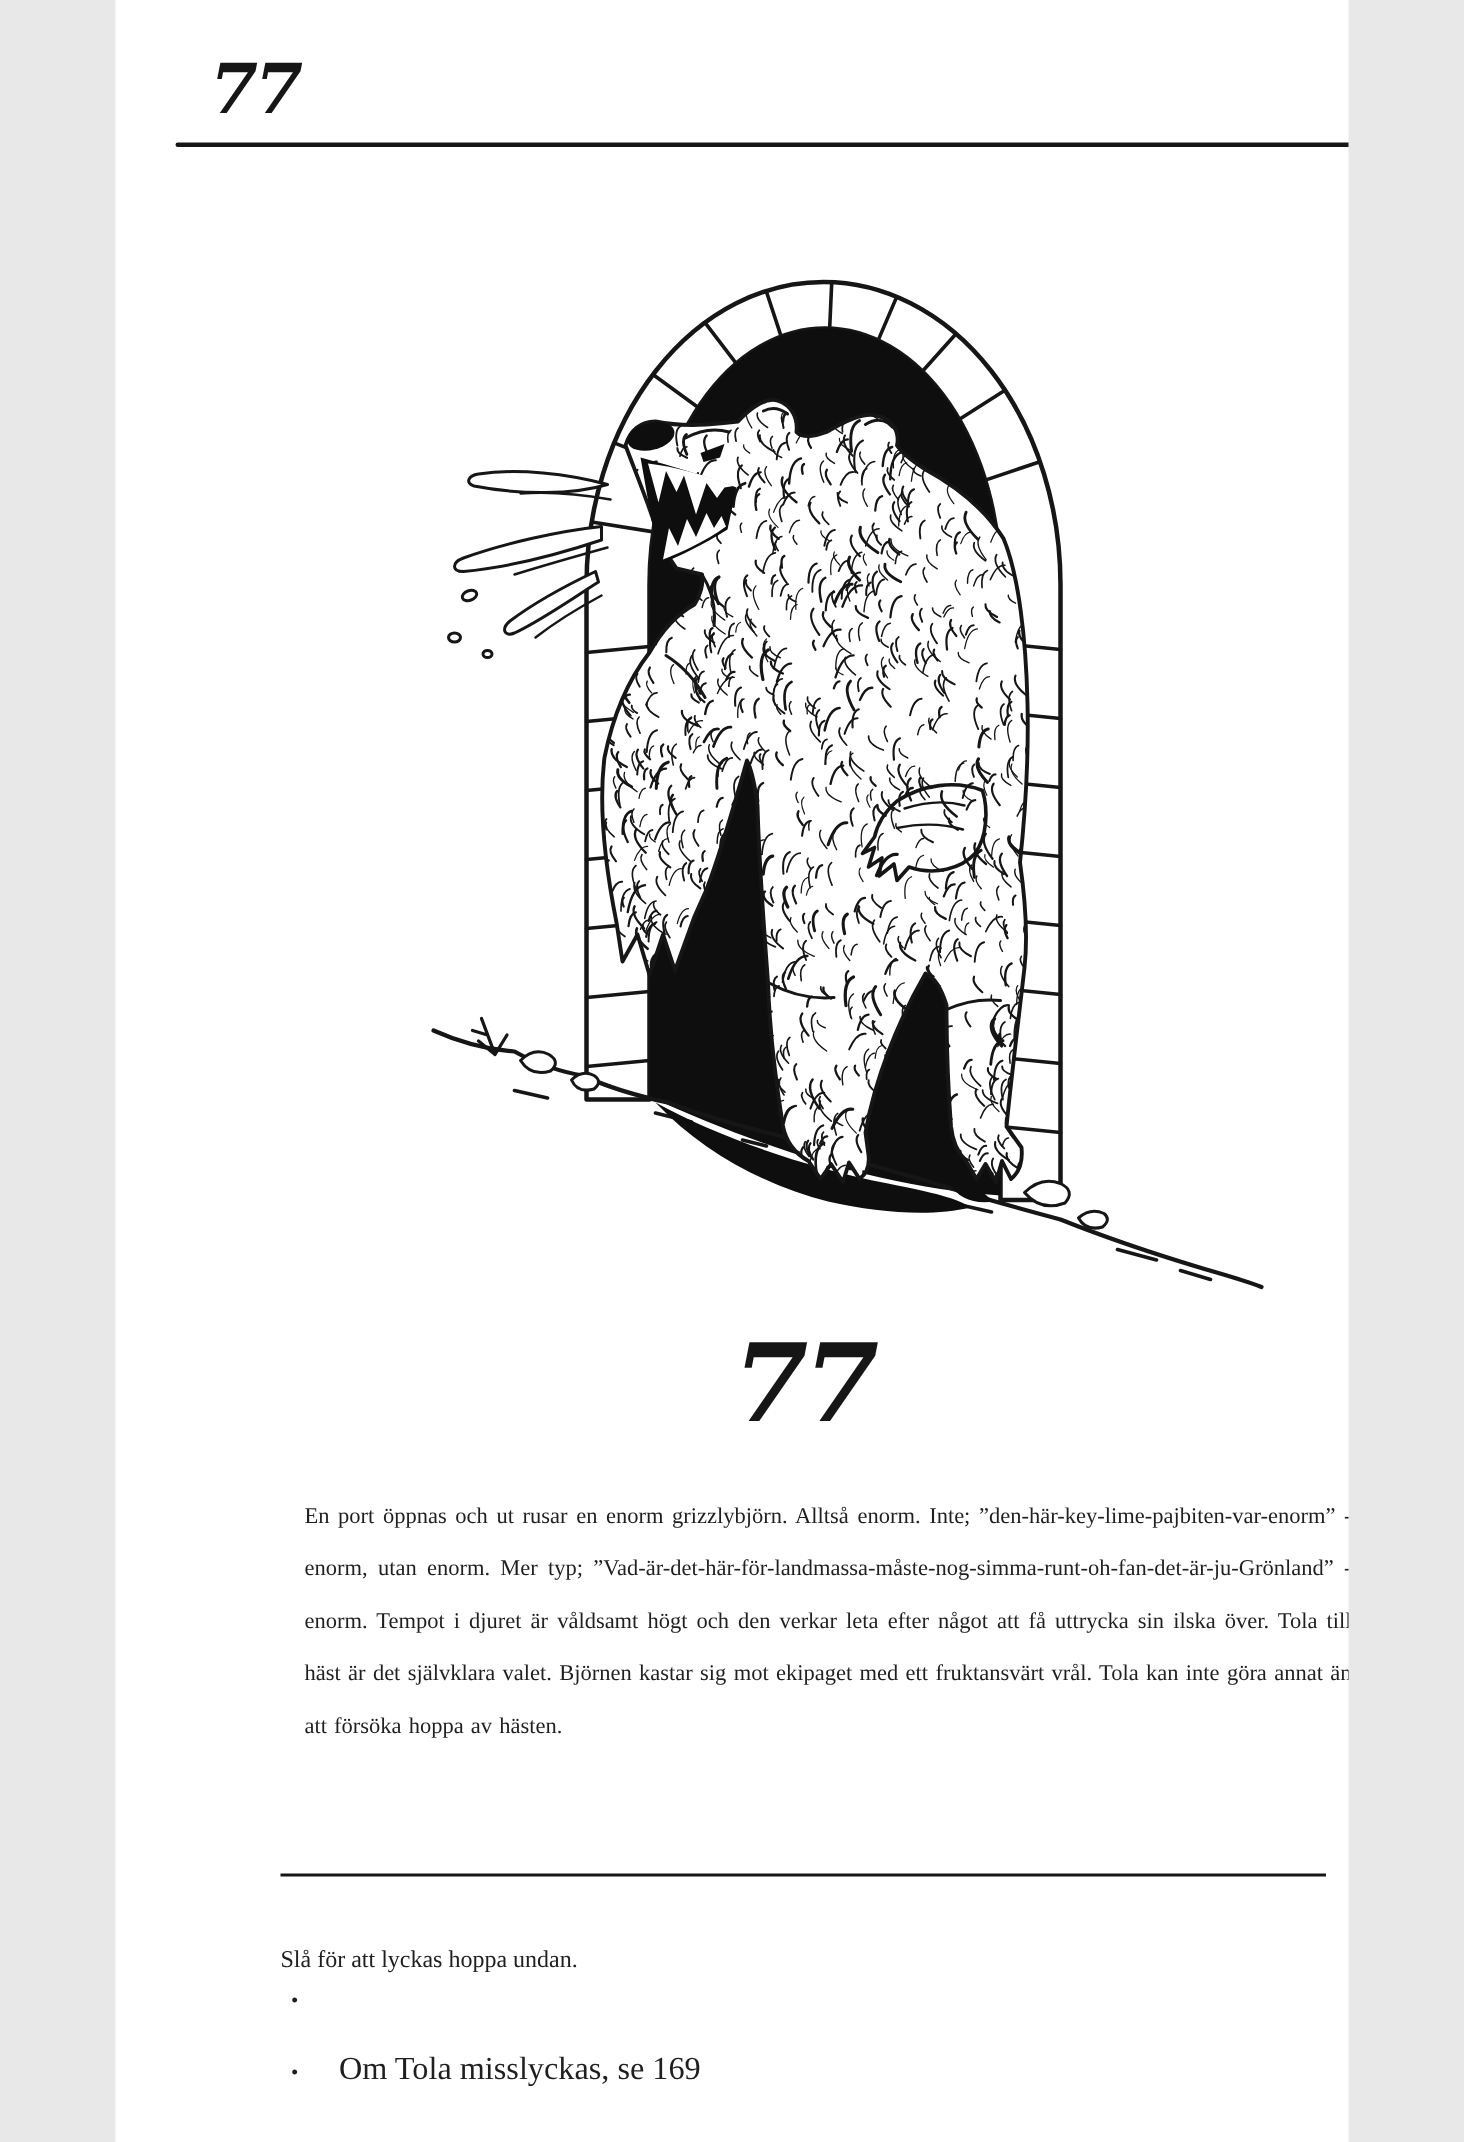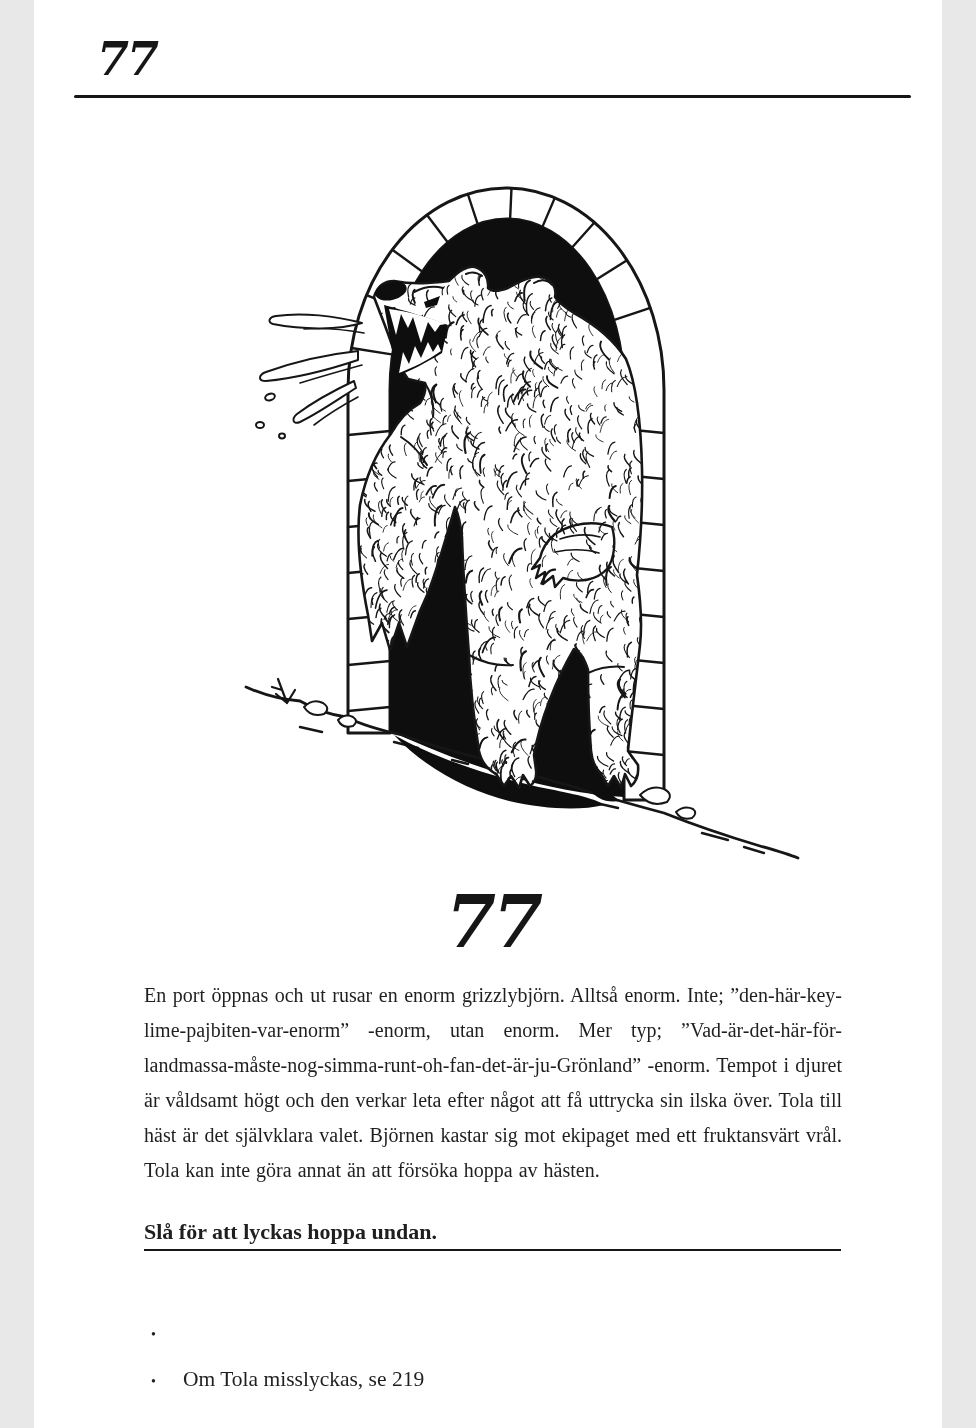--- a/index.html
+++ b/index.html
@@ -1,20 +1,20 @@
 <!DOCTYPE html>
 <html style="--ink: #161616; --paper: #ffffff;"><head>
 <meta charset="utf-8">
 <style>
   :root{ --ink:#161616; --paper:#ffffff; --text:#1f1f1f; }
   html,body{margin:0;padding:0;background:#e8e8e8;}
   .page{
-    position:relative; width:908px; height:1428px; margin:0 auto;
+    position:relative; width:778px; height:1428px; margin:0 auto;
     background:var(--paper); overflow:hidden;
-    font-family:"Liberation Serif","DejaVu Serif",serif; color:var(--text);
+    font-family:"Liberation Serif","DejaVu Serif",serif; color:var(--text);padding-left:44px;
   }
   .corner-num{
     position:absolute; left:63px; top:36px;
     font-family:"DejaVu Serif","Liberation Serif",serif;
     font-weight:bold; font-style:italic; font-size:46px; line-height:1;
     letter-spacing:-2px; color:var(--ink);
   }
   .top-rule{
     position:absolute; left:40px; top:95px; width:837px; height:3px;
     background:var(--ink); border-radius:2px;
@@ -23,31 +23,31 @@
     position:absolute; left:210px; top:175px; width:560px; height:690px; margin:0;
   }
   .section-num{
     position:absolute; left:110px; top:886px; width:698px;
     text-align:center;
     font-family:"DejaVu Serif","Liberation Serif",serif;
     font-weight:bold; font-style:italic; font-size:72px; line-height:1;
     letter-spacing:-3px; color:var(--ink);
   }
   .body-text{
-    position:absolute; left:110px; top:978px; width:698px; margin:0;
-    font-size:20px; line-height:35px; text-align:justify;
+    position:absolute; left:110px; top:978px; width:698px; margin:16px;
+    font-size:15px; line-height:35px; text-align:justify;
     color:var(--text); word-spacing:1px;
   }
   .choice-divider{
     position:absolute; left:110px; top:1249px; width:697px; height:2px;
     background:var(--ink);
   }
   .instruction{
-    position:absolute; left:110px; top:1219px; width:698px;
-    font-weight:bold; font-size:22px; line-height:26px; color:var(--text);
+    position:absolute; left:110px; top:1294px; width:698px;
+    font-weight:normal; font-size:16px; line-height:26px; color:var(--text);
   }
   .choices{
     position:absolute; left:110px; top:1320px; width:698px;
     list-style:none; margin:0; padding:0;
   }
   .choices li{
     display:flex; align-items:baseline; font-size:21.5px; line-height:30px;
     margin-bottom:14px; color:var(--text);
   }
   .choices .bullet{
@@ -1471,16 +1471,16 @@
 
   <div class="choice-divider"></div>
   <div class="instruction">Slå för att lyckas hoppa undan.</div>
 
   <ul class="choices">
     <li>
       <span class="bullet">•</span>
     </li>
     <li>
       <span class="bullet">•</span>
-      <span>Om Tola misslyckas, se 219</span>
+      <span>Om Tola misslyckas, se 169</span>
     </li>
   </ul>
 </div>
 
 </body></html>

